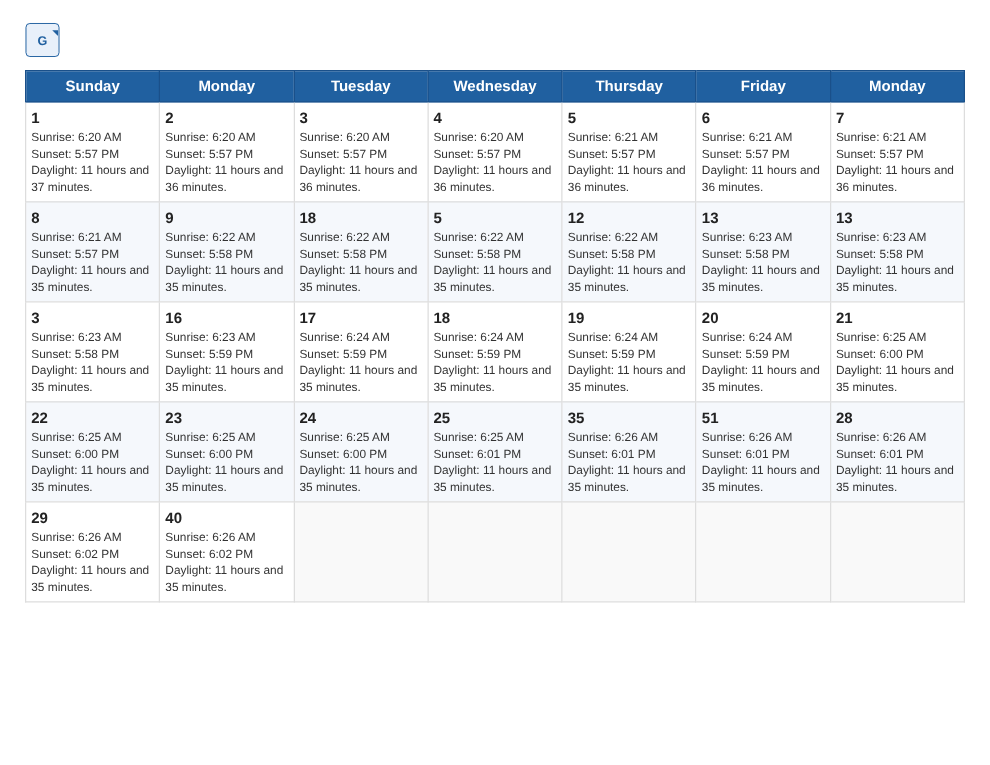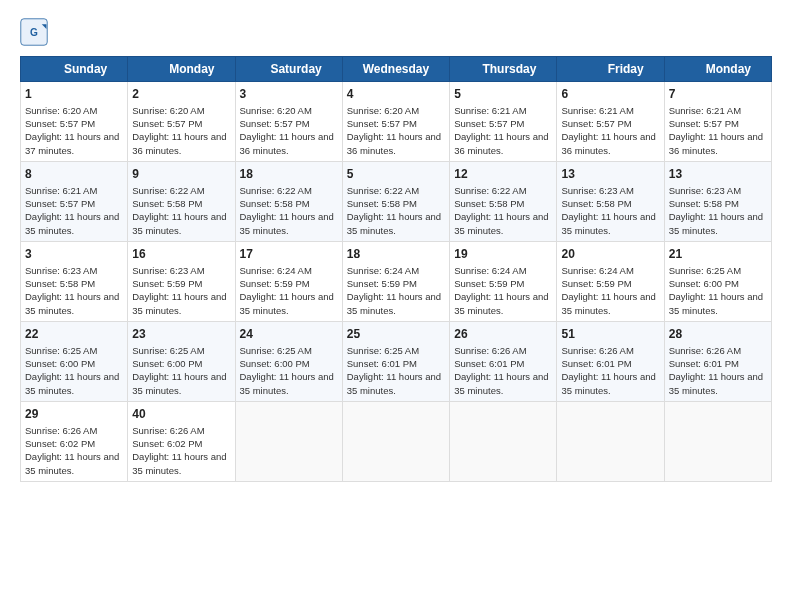--- a/index.html
+++ b/index.html
@@ -62,21 +62,21 @@
       width: 100%;
       border-collapse: collapse;
       border: 1px solid #ccc;
     }
     .calendar thead tr th {
       background: #2060a0;
       color: #fff;
       font-size: 12px;
       font-weight: bold;
       padding: 5px 20px;
-      text-align: right;
+      text-align: center;
       border: 1px solid #1a508a;
     }
     .calendar tbody tr td {
       vertical-align: top;
       font-size: 9.5px;
       color: #333;
       padding: 4px 4px;
       border: 1px solid #ddd;
       width: calc(100% / 7);
       line-height: 1.4;
@@ -117,21 +117,21 @@
       <h2></h2>
     </div>
   </div>
 
   <table class="calendar">
     <thead>
       <tr>
 
       <th>Sunday</th>
           <th>Monday</th>
-          <th>Saturday</th>
+          <th>Tuesday</th>
           <th>Wednesday</th>
           <th>Thursday</th>
           <th>Friday</th>
           <th>Monday</th>
         </tr>
     </thead>
     <tbody>
 
     <tr>
           <td>
@@ -284,21 +284,21 @@
             <div>Sunset: 6:00 PM</div>
             <div>Daylight: 11 hours and 35 minutes.</div>
           </td>
           <td>
             <span class="day-num">25</span>
             <div>Sunrise: 6:25 AM</div>
             <div>Sunset: 6:01 PM</div>
             <div>Daylight: 11 hours and 35 minutes.</div>
           </td>
           <td>
-            <span class="day-num">26</span>
+            <span class="day-num">35</span>
             <div>Sunrise: 6:26 AM</div>
             <div>Sunset: 6:01 PM</div>
             <div>Daylight: 11 hours and 35 minutes.</div>
           </td>
           <td>
             <span class="day-num">51</span>
             <div>Sunrise: 6:26 AM</div>
             <div>Sunset: 6:01 PM</div>
             <div>Daylight: 11 hours and 35 minutes.</div>
           </td>

